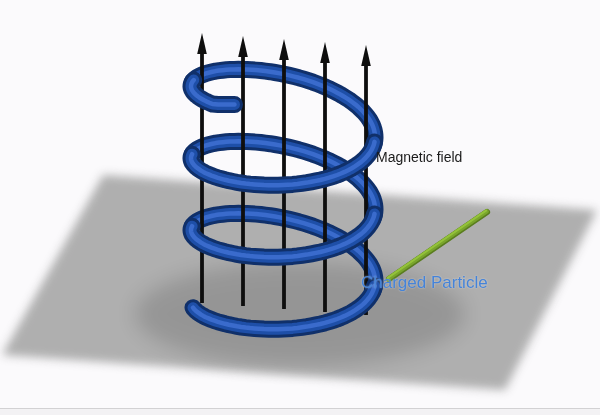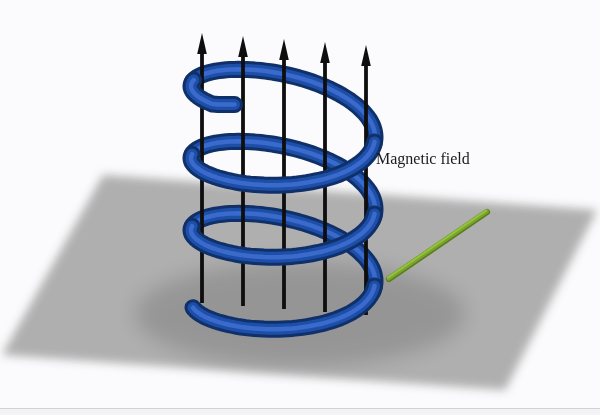--- a/index.html
+++ b/index.html
@@ -2,21 +2,21 @@
 <html><head>
 <meta charset="utf-8">
 <style>
   html,body{margin:0;padding:0;background:#fbfafc;}
   .stage{
     position:relative;width:600px;height:415px;overflow:hidden;
     background:#fbfafc;font-family:"Liberation Sans",sans-serif;
   }
   .stage svg{position:absolute;left:0;top:0;}
   .label{position:absolute;white-space:nowrap;line-height:1.1;}
-  .label-bfield{left:376px;top:150px;font-size:16px;color:#1b1b1b;font-family:Liberation Serif, serif;}
+  .label-bfield{left:376px;top:150px;font-size:14px;color:#1b1b1b;}
   .label-particle{
     left:361px;top:274px;font-size:17px;color:#4583d8;
     text-shadow:0 0 2px rgba(255,255,255,0.55);
   }
   .bottom-bar{
     position:absolute;left:0;bottom:0;width:600px;height:6px;
     background:#f3f2f4;border-top:1px solid #d2d1d3;
   }
 </style>
 </head>
@@ -59,14 +59,15 @@
         <path d="M234.5 104.5L229.1 104.6L223.7 104.6L218.1 104.4L212.5 104.0L209.5 102.8L206.7 101.6L204.1 100.3L201.8 99.0L199.6 97.7L197.7 96.3L196.0 94.9L194.6 93.6L193.4 92.2L192.4 90.8L191.7 89.4L191.2 88.0L191.0 86.6L191.1 85.2L191.4 83.9L191.9 82.6L192.7 81.3L193.7 80.1M374.5 141.9L373.9 144.4L373.0 146.9L371.9 149.3L370.5 151.7L368.9 154.0L367.0 156.3L365.0 158.5L362.7 160.6L360.2 162.7L357.4 164.7L354.5 166.6L351.4 168.5L348.1 170.2L344.6 171.9L340.9 173.5L337.1 175.0L333.1 176.4L329.0 177.7L324.8 178.9L320.4 180.0L316.0 180.9L311.4 181.8L306.8 182.6L302.1 183.3L297.4 183.9L292.6 184.4L287.8 184.7L283.0 185.0L278.2 185.2L273.4 185.2L268.6 185.2L263.9 185.1L259.2 184.8L254.6 184.5L250.0 184.1L245.6 183.6L241.2 183.0L237.0 182.3L232.9 181.5L228.9 180.7L225.1 179.8L221.4 178.8L217.9 177.8L214.6 176.7L211.5 175.6L208.6 174.4L205.8 173.2L203.3 171.9L201.0 170.6L199.0 169.2L197.1 167.9L195.5 166.5L194.1 165.1L193.0 163.7L192.1 162.3L191.5 160.9L191.1 159.5L191.0 158.1L191.1 156.8L191.5 155.5L192.1 154.2M374.5 213.9L373.9 216.4L373.0 218.9L371.9 221.3L370.5 223.7L368.9 226.0L367.0 228.3L365.0 230.5L362.7 232.6L360.2 234.7L357.4 236.7L354.5 238.6L351.4 240.5L348.1 242.2L344.6 243.9L340.9 245.5L337.1 247.0L333.1 248.4L329.0 249.7L324.8 250.9L320.4 252.0L316.0 252.9L311.4 253.8L306.8 254.6L302.1 255.3L297.4 255.9L292.6 256.4L287.8 256.7L283.0 257.0L278.2 257.2L273.4 257.2L268.6 257.2L263.9 257.1L259.2 256.8L254.6 256.5L250.0 256.1L245.6 255.6L241.2 255.0L237.0 254.3L232.9 253.5L228.9 252.7L225.1 251.8L221.4 250.8L217.9 249.8L214.6 248.7L211.5 247.6L208.6 246.4L205.8 245.2L203.3 243.9L201.0 242.6L199.0 241.2L197.1 239.9L195.5 238.5L194.1 237.1L193.0 235.7L192.1 234.3L191.5 232.9L191.1 231.5L191.0 230.1L191.1 228.8L191.5 227.5L192.1 226.2M374.5 285.9L373.9 288.4L373.0 290.9L371.9 293.3L370.5 295.7L368.9 298.0L367.0 300.3L365.0 302.5L362.7 304.6L360.2 306.7L357.4 308.7L354.5 310.6L351.4 312.5L348.1 314.2L344.6 315.9L340.9 317.5L337.1 319.0L333.1 320.4L329.0 321.7L324.8 322.9L320.4 324.0L316.0 324.9L311.4 325.8L306.8 326.6L302.1 327.3L297.4 327.9L292.6 328.4L287.8 328.7L283.0 329.0L278.2 329.2L273.4 329.2L268.6 329.2L263.9 329.1L259.2 328.8L254.6 328.5L250.0 328.1L245.6 327.6L241.2 327.0L237.0 326.3L232.9 325.5L228.9 324.7L225.1 323.8L221.4 322.8L217.9 321.8L214.6 320.7L211.5 319.6L208.6 318.4L205.8 317.2L203.3 315.9L201.0 314.6L199.0 313.2L197.1 311.9L195.5 310.5L194.1 309.1L193.0 307.7" fill="none" stroke="#3a6bcc" stroke-width="4.5" stroke-linecap="round" stroke-linejoin="round"></path>
       </g>
     <g id="particle-line">
         <path d="M487 212 L389 279" fill="none" stroke="#5a7d1f" stroke-width="6.2" stroke-linecap="round"></path>
         <path d="M486.6 211.4 L388.6 278.4" fill="none" stroke="#79a52c" stroke-width="4.4" stroke-linecap="round"></path>
         <path d="M486 210.6 L388 277.6" fill="none" stroke="#94c23a" stroke-width="2" stroke-linecap="round"></path>
       </g>
   </svg>
 
   <div class="label label-bfield">Magnetic field</div>
+  <div class="label label-particle">Charged Particle</div>
   <div class="bottom-bar"></div>
 </div>
 
 </body></html>

